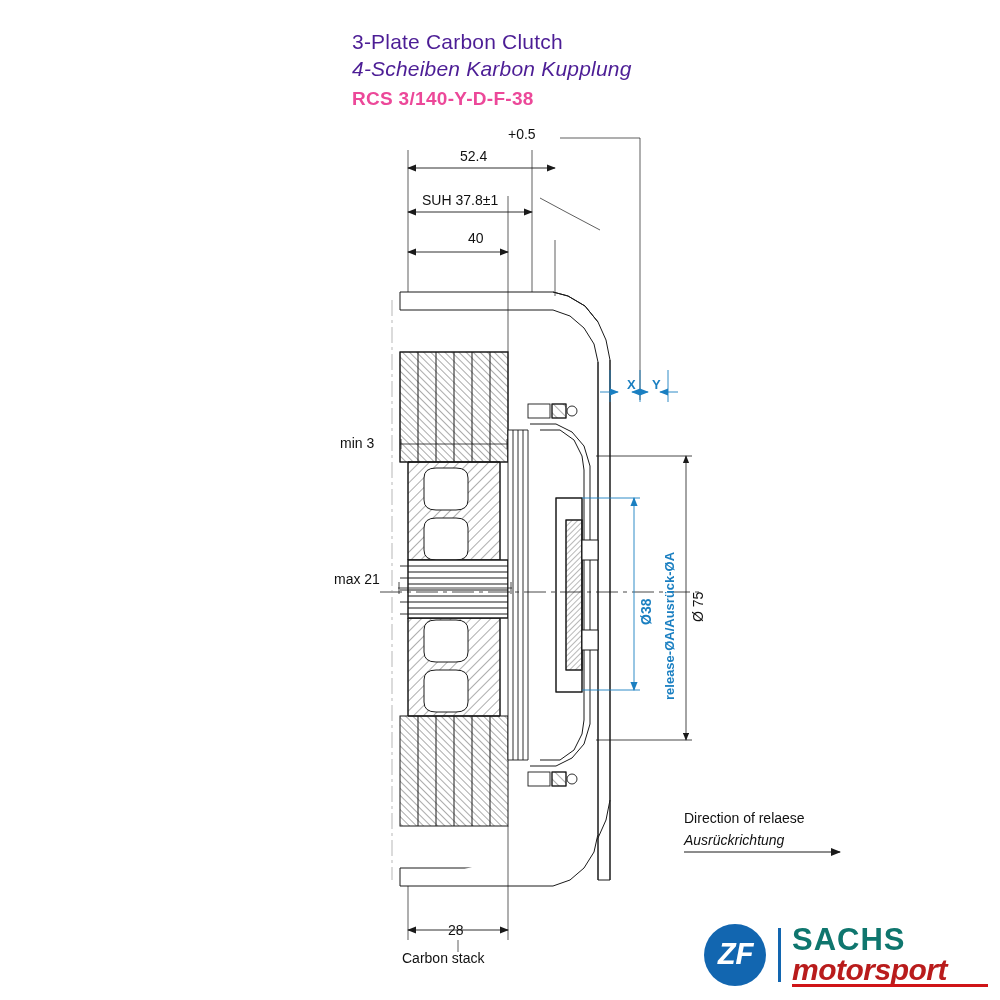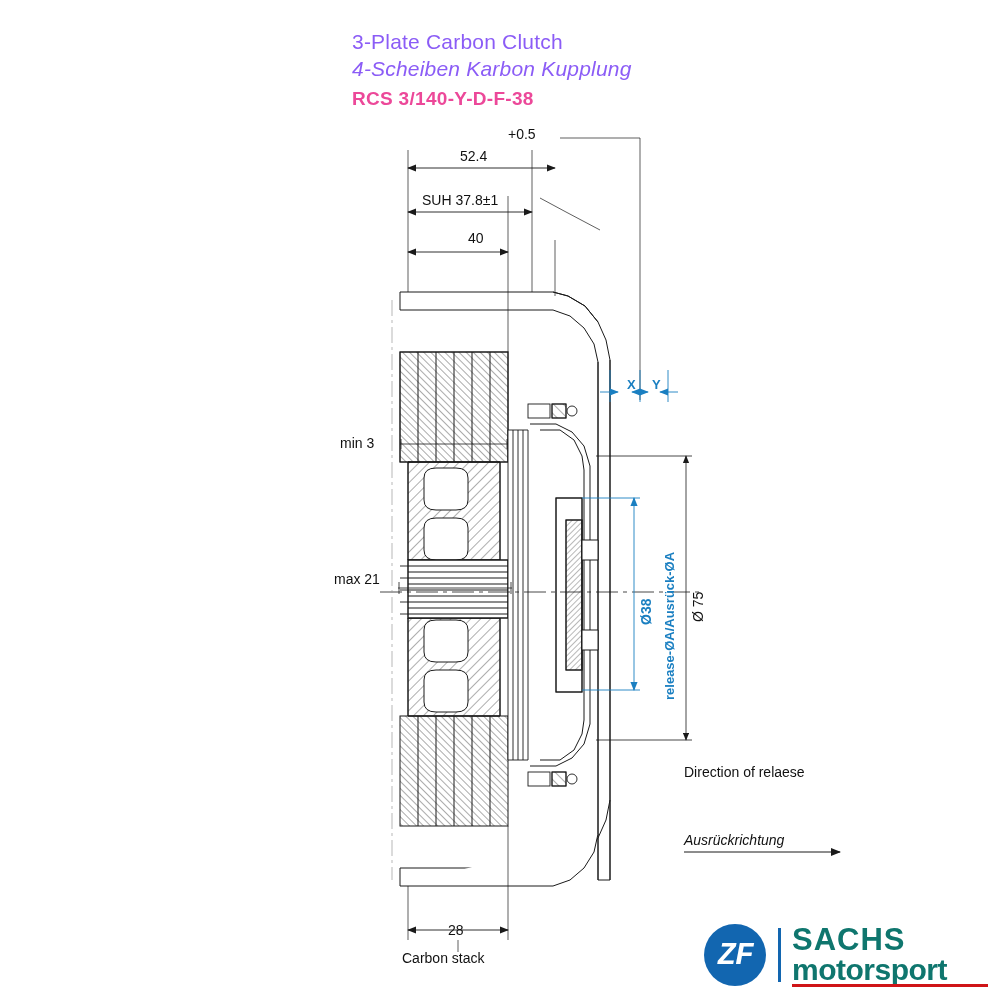--- a/index.html
+++ b/index.html
@@ -20,21 +20,21 @@
     background: #ffffff;
   }
   
   .title-block {
     position: absolute;
     left: 352px;
     top: 28px;
     width: 520px;
   }
   .title-line1, .title-line2 {
-    color: #8b5cf6;
+    color: #4c1d95;
     font-size: 21px;
     line-height: 27px;
     letter-spacing: 0.2px;
     white-space: nowrap;
   }
   .title-line2 { font-style: italic; }
   .title-code {
     color: #ec4899;
     font-size: 19px;
     font-weight: bold;
@@ -104,21 +104,22 @@
     font-size: 31px;
     font-weight: bold;
     color: #0f766e;
     letter-spacing: 1px;
   }
   .logo-motorsport {
     position: absolute;
     left: 92px; top: 33px;
     font-size: 30px;
     font-weight: bold;
-    color: #0f766e;
+    font-style: italic;
+    color: #b91c1c;
     letter-spacing: -0.5px;
   }
   .logo-underline {
     position: absolute;
     left: 92px; top: 64px;
     width: 196px; height: 3px;
     background: #cf1417;
   }
 </style>
 </head>
@@ -331,21 +332,21 @@
   <div class="txt blue" style="left:627px; top:377px; font-size:13px;">X</div>
   <div class="txt blue" style="left:652px; top:377px; font-size:13px;">Y</div>
 
   <div class="txt" style="left:340px; top:435px;">min 3</div>
   <div class="txt" style="left:334px; top:571px;">max 21</div>
 
   <div class="vert blue" style="left:638px; top:625px;">Ø38</div>
   <div class="vert blue" style="left:662px; top:700px; font-size:13px;">release-ØA/Ausrück-ØA</div>
   <div class="vert black" style="left:690px; top:622px;">Ø 75</div>
 
-  <div class="txt" style="left:684px; top:764px;">Direction of relaese</div>
+  <div class="txt" style="left:684px; top:810px;">Direction of relaese</div>
   <div class="txt ital" style="left:684px; top:832px;">Ausrückrichtung</div>
 
   <div class="txt" style="left:448px; top:922px;">28</div>
   <div class="txt" style="left:402px; top:950px;">Carbon stack</div>
 
   <div class="logo">
     <div class="logo-zf">ZF</div>
     <div class="logo-div"></div>
     <div class="logo-sachs">SACHS</div>
     <div class="logo-motorsport">motorsport</div>

